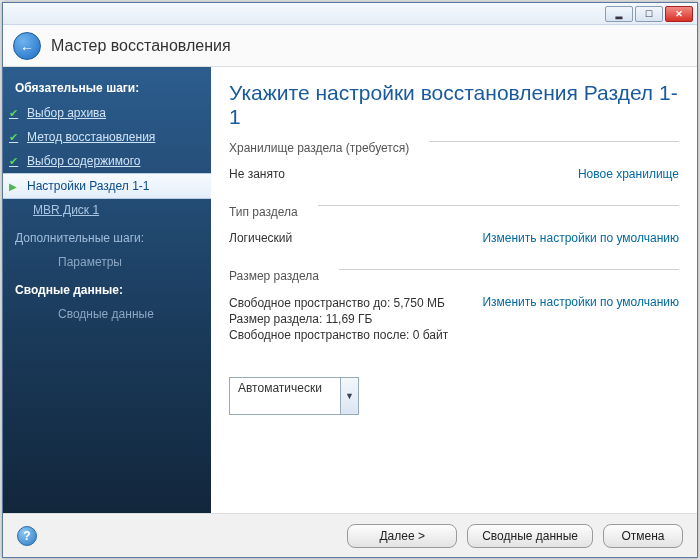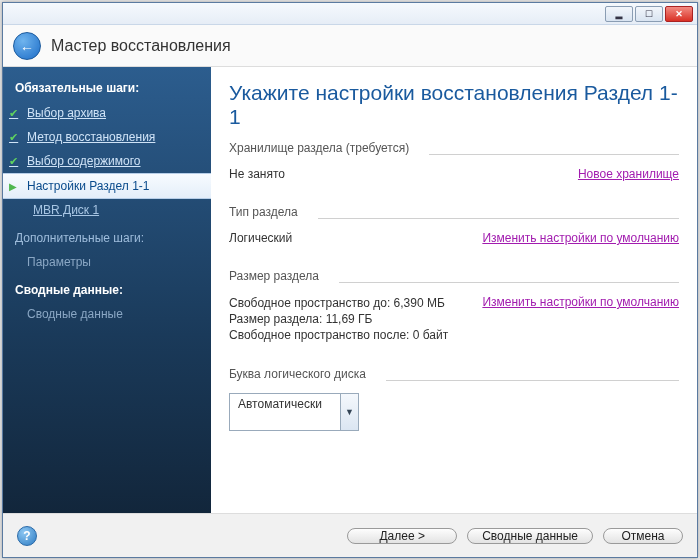--- a/index.html
+++ b/index.html
@@ -113,59 +113,58 @@
   .arrow-green::before {
     content: "▶";
     color: #4fb74f;
     font-size: 10px;
   }
   .side-sub {
     padding: 4px 10px 4px 30px;
     color: #a8c6e4;
     text-decoration: underline;
   }
-  .side-dim { color: #8aa7c4; padding: 4px 24px 4px 24px; }
+  .side-dim { color: #8aa7c4; padding: 4px 24px 4px 24px; margin-left: 31px; }
   .side-divider { height: 6px; }
   .main {
     flex: 1;
     padding: 14px 18px 10px 18px;
     overflow: auto;
     color: #333;
   }
   .main-title {
     color: #1a5a9e;
     font-size: 21px;
     margin-bottom: 12px;
   }
   .section-label {
     color: #555;
     font-size: 12px;
     margin-bottom: 2px;
     display: flex;
-    align-items: flex-end;
+    align-items: flex-start;
     gap: 20px;
   }
   .section-label .line {
     flex: 1;
     height: 1px;
     background: #d0d0d0;
   }
   .section-body {
     padding: 6px 0 20px 0;
   }
   .row {
     display: flex;
     justify-content: space-between;
     align-items: flex-start;
     padding: 4px 0;
   }
   .val { color: #333; }
   .link-a {
-    color: #a21caf;
-    text-decoration: underline;
+    color: #0369a1;
     cursor: pointer;
     text-align: right;
     white-space: nowrap;
   }
   .kv { padding: 1px 0; color: #333; }
   .combo {
     margin-top: 4px;
     display: inline-flex;
     border: 1px solid #9ab;
     background: #fff;
@@ -192,21 +191,21 @@
   .help-icon {
     width: 20px; height: 20px;
     border-radius: 50%;
     background: radial-gradient(circle at 35% 30%, #8fc8f3, #2d7bc2);
     color: #fff;
     display: flex; align-items: center; justify-content: center;
     font-size: 12px; font-weight: bold;
     border: 1px solid #2a6aa8;
   }
   .btn {
-    height: 16px;
+    height: 24px;
     min-width: 110px;
     padding: 0 14px;
     border: 1px solid #9a9a9a;
     background: linear-gradient(#fdfdfd, #e3e3e3);
     border-radius: 8px;
     font-size: 12px;
     color: #222;
     display: flex; align-items: center; justify-content: center;
   }
   .btn.small { min-width: 80px; }
@@ -286,32 +285,28 @@
         </div>
       </div>
 
       <div class="section-label">
         <span>Размер раздела</span>
         <span class="line"></span>
       </div>
       <div class="section-body">
         <div class="row">
           <div>
-            <div class="kv">Свободное пространство до: 6,390 МБ</div>
+            <div class="kv">Свободное пространство до: 5,750 МБ</div>
             <div class="kv">Размер раздела: 11,69 ГБ</div>
             <div class="kv">Свободное пространство после: 0 байт</div>
           </div>
           <span class="link-a">Изменить настройки по умолчанию</span>
         </div>
       </div>
 
-      <div class="section-label">
-        <span>Буква логического диска</span>
-        <span class="line"></span>
-      </div>
       <div class="section-body">
         <div class="combo">
           <div class="combo-text">Автоматически</div>
           <div class="combo-btn">▼</div>
         </div>
       </div>
     </div>
 
   </div>
 

